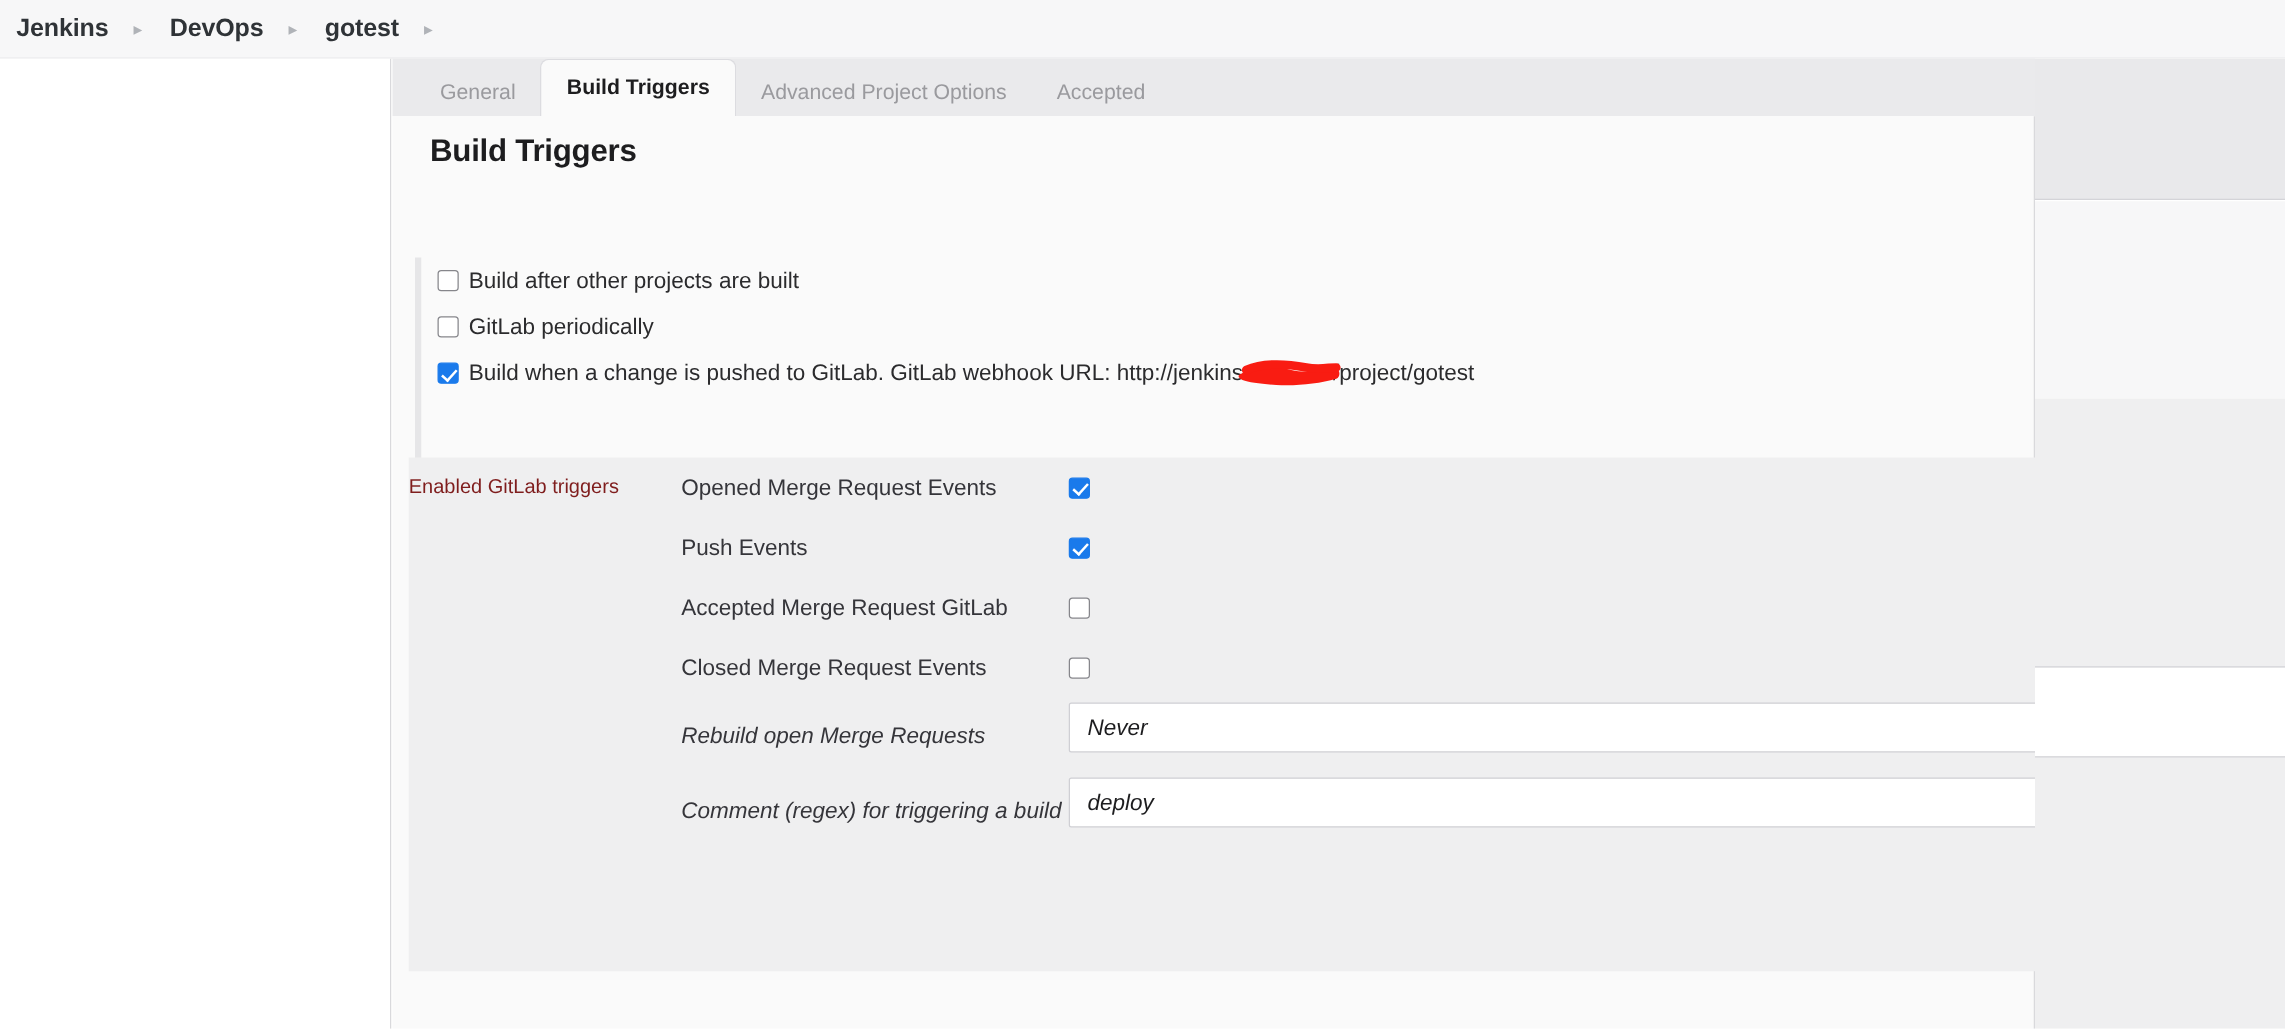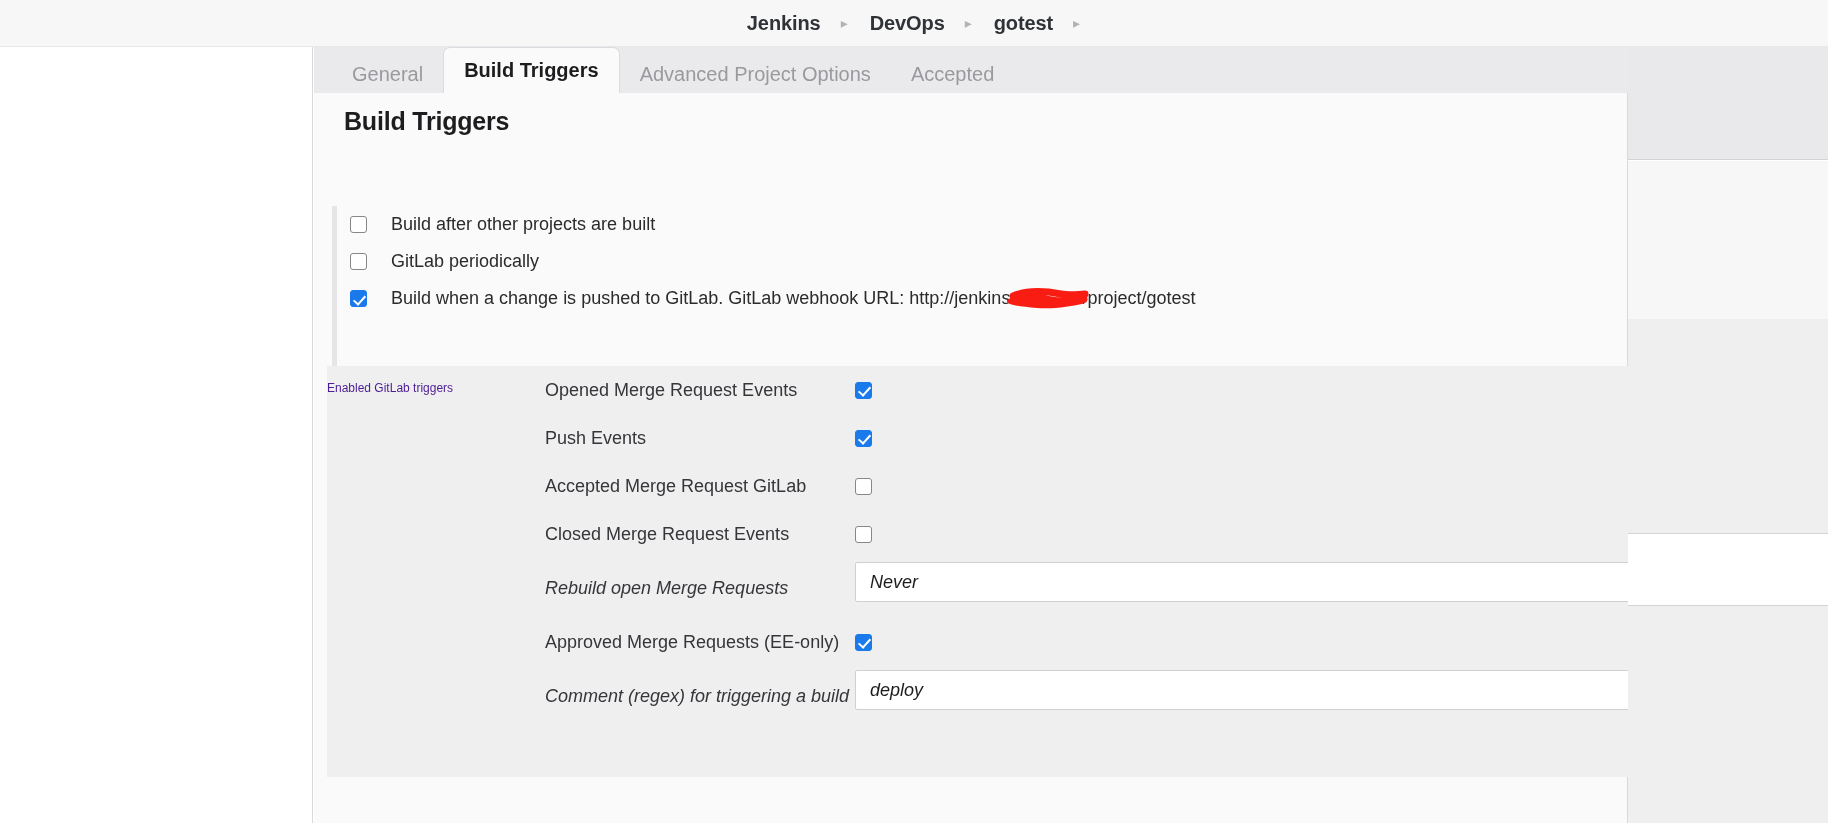--- a/index.html
+++ b/index.html
@@ -22,21 +22,20 @@
   
   .breadcrumb-bar {
     position: absolute;
     left: 0; top: 0;
     width: 1828px; height: 47px;
     background: #f7f7f8;
     border-bottom: 1px solid #e8e8ea;
     display: flex;
     align-items: center;
     padding-left: 5px;
-    justify-content: center;
   }
   .crumb {
     font-size: 20px;
     font-weight: 700;
     color: #2f3337;
     letter-spacing: -0.1px;
     padding: 0 8px;
     white-space: nowrap;
   }
   .crumb-sep {
@@ -69,21 +68,21 @@
     position: absolute;
     left: 314px; top: 0;
     width: 1314px; height: 46px;
     background: #eaeaec;
     display: flex;
     align-items: flex-end;
     padding-left: 18px;
   }
   .tab {
     position: relative;
-    font-size: 20px;
+    font-size: 17px;
     color: #9a9a9e;
     padding: 0 20px;
     height: 38px;
     line-height: 38px;
     white-space: nowrap;
     cursor: pointer;
   }
   .tab.active {
     background: #fafafa;
     color: #1d1d1f;
@@ -131,21 +130,21 @@
   }
   .toplevel-row {
     display: flex;
     align-items: center;
     height: 37px;
     white-space: nowrap;
   }
   .toplevel-row .lbl {
     font-size: 18px;
     color: #2b2b2d;
-    margin-left: 24px;
+    margin-left: 8px;
   }
 
   
   .cbx {
     width: 17px; height: 17px;
     border: 1px solid #86868b;
     border-radius: 3px;
     background: #ffffff;
     flex: 0 0 auto;
     position: relative;
@@ -181,22 +180,22 @@
     position: absolute;
     left: 327px; top: 319px;
     width: 1301px;
     height: 411px;
     background: #efeff0;
   }
   .sub-left-label {
     position: absolute;
     left: 0; top: 15px;
     width: 218px;
-    font-size: 12px;
-    color: #4c1d95;
+    font-size: 16px;
+    color: #7f1d1d;
     white-space: nowrap;
   }
 
   .rows {
     position: absolute;
     left: 218px; top: 0;
     width: 1083px;
   }
   .row {
     position: relative;
@@ -335,26 +334,20 @@
           <span class="ctrl">
               <span class="cbx"></span>
             </span>
         </div>
 
         <div class="row tall">
           <span class="rlbl">Rebuild open Merge Requests</span>
           <div class="text-input">Never</div>
         </div>
 
-        <div class="row">
-          <span class="rlbl">Approved Merge Requests (EE-only)</span>
-          <span class="ctrl">
-              <span class="cbx checked"></span>
-            </span>
-        </div>
 
 
         <div class="row tall">
           <span class="rlbl">Comment (regex) for triggering a build</span>
           <div class="text-input">deploy</div>
         </div>
 
       </div>
     </div>
 

